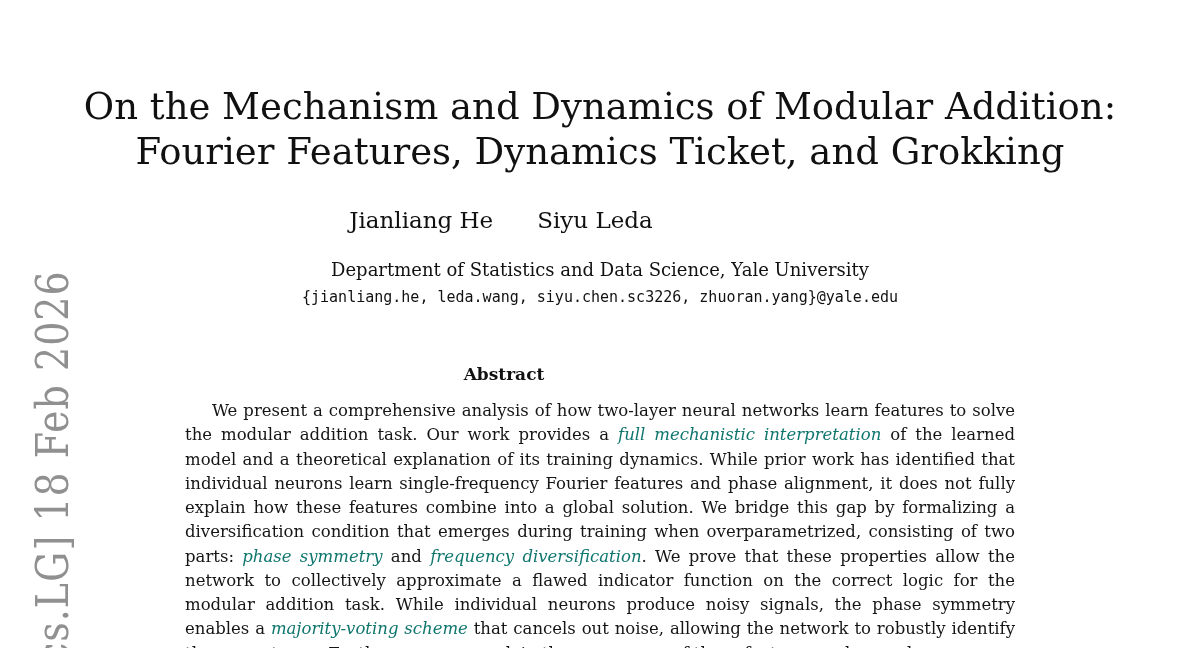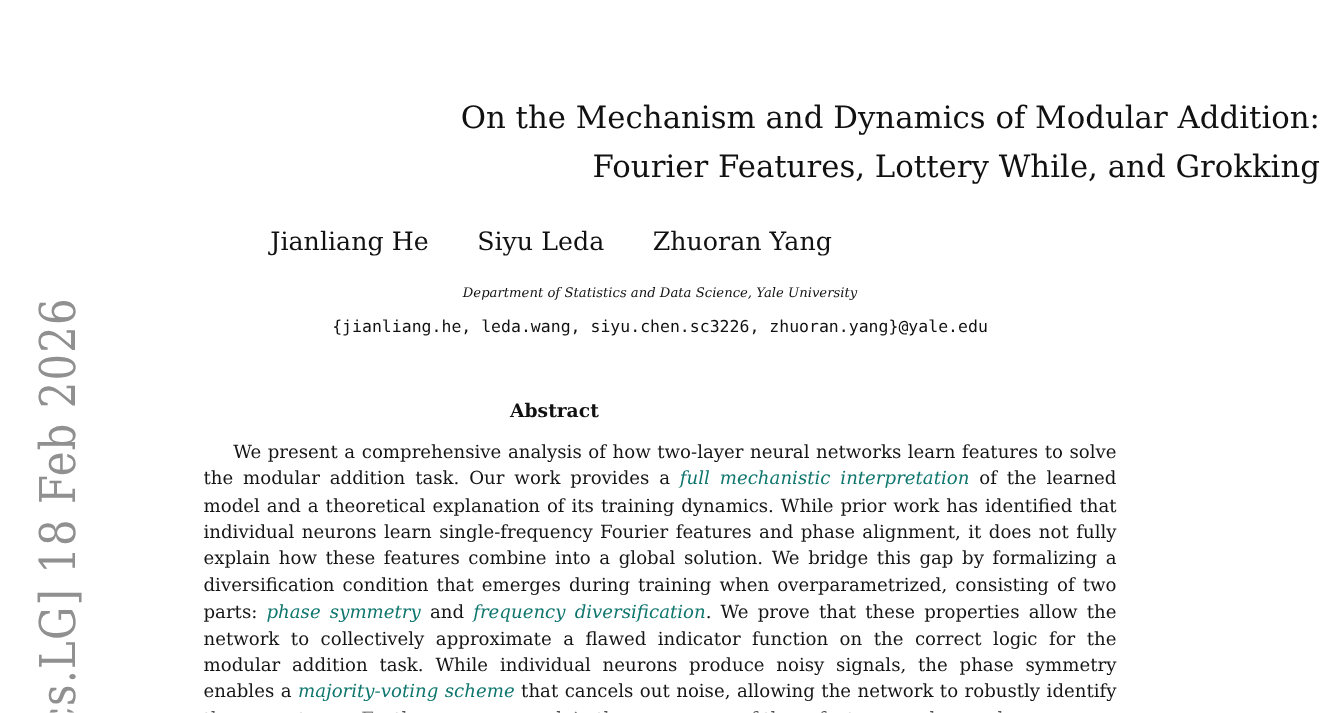--- a/index.html
+++ b/index.html
@@ -25,22 +25,22 @@
     color: #909090;
     white-space: nowrap;
     letter-spacing: 1px;
   }
 
   .title {
     position: absolute;
     top: 84px;
     left: 0;
     width: 1200px;
-    text-align: right;
-    font-size: 28px;
+    text-align: center;
+    font-size: 37px;
     line-height: 45px;
     font-weight: 400;
     color: #111;
   }
 
   .authors {
     position: absolute;
     top: 207px;
     left: 0;
     width: 1002px;
@@ -50,22 +50,21 @@
     font-size: 23px;
     color: #111;
   }
 
   .affiliation {
     position: absolute;
     top: 259px;
     left: 0;
     width: 1200px;
     text-align: center;
-    font-style: italic;
-    font-size: 12px;
+    font-size: 18px;
     color: #111;
   }
 
   .email {
     position: absolute;
     top: 288px;
     left: 0;
     width: 1200px;
     text-align: center;
     font-family: "DejaVu Sans Mono", monospace;
@@ -103,27 +102,26 @@
 </style>
 </head>
 <body>
 
 <div class="page">
 
   <div class="arxiv-stamp">cs.LG] 18 Feb 2026</div>
 
   <div class="title">
     <div>On the Mechanism and Dynamics of Modular Addition:</div>
-    <div>Fourier Features, Lottery While, and Grokking</div>
+    <div>Fourier Features, Dynamics Ticket, and Grokking</div>
   </div>
 
   <div class="authors">
     <span>Jianliang He</span>
     <span>Siyu Leda</span>
-    <span>Zhuoran Yang</span>
   </div>
 
   <div class="affiliation">Department of Statistics and Data Science, Yale University</div>
 
   <div class="email">{jianliang.he, leda.wang, siyu.chen.sc3226, zhuoran.yang}@yale.edu</div>
 
   <div class="abstract-heading">Abstract</div>
 
   <div class="abstract-body"><span>We present a comprehensive analysis of how two-layer neural networks learn features to solve the modular addition task. Our work provides a </span><span class="abs-link">full mechanistic interpretation</span><span> of the learned model and a theoretical explanation of its training dynamics. While prior work has identified that individual neurons learn single-frequency Fourier features and phase alignment, it does not fully explain how these features combine into a global solution. We bridge this gap by formalizing a diversification condition that emerges during training when overparametrized, consisting of two parts: </span><span class="abs-link">phase symmetry</span><span> and </span><span class="abs-link">frequency diversification</span><span>. We prove that these properties allow the network to collectively approximate a flawed indicator function on the correct logic for the modular addition task. While individual neurons produce noisy signals, the phase symmetry enables a </span><span class="abs-link">majority-voting scheme</span><span> that cancels out noise, allowing the network to robustly identify the correct sum. Furthermore, we explain the emergence of these features under random</span></div>
 

